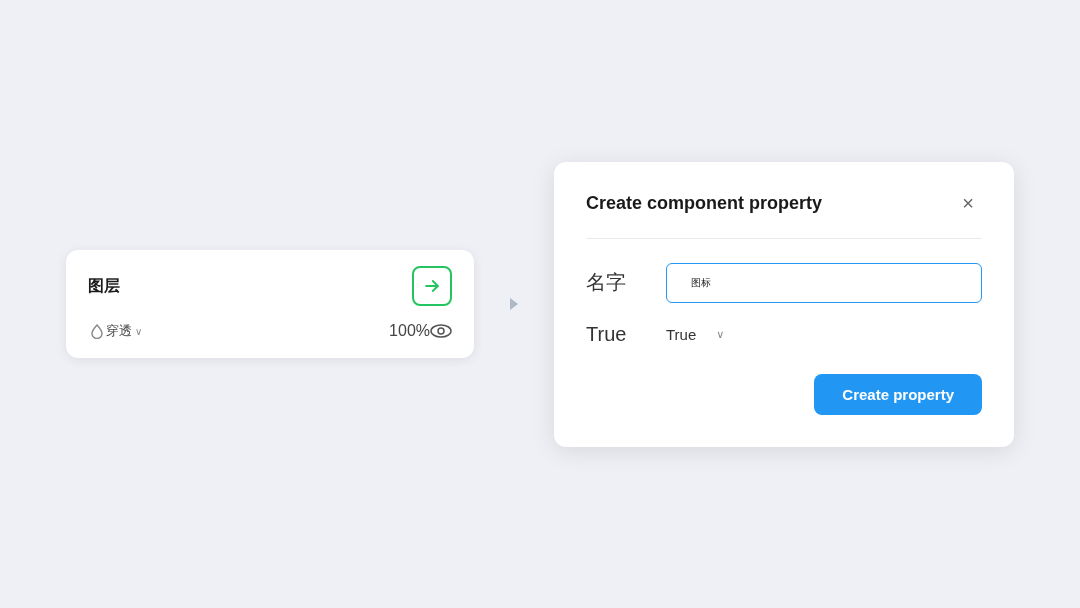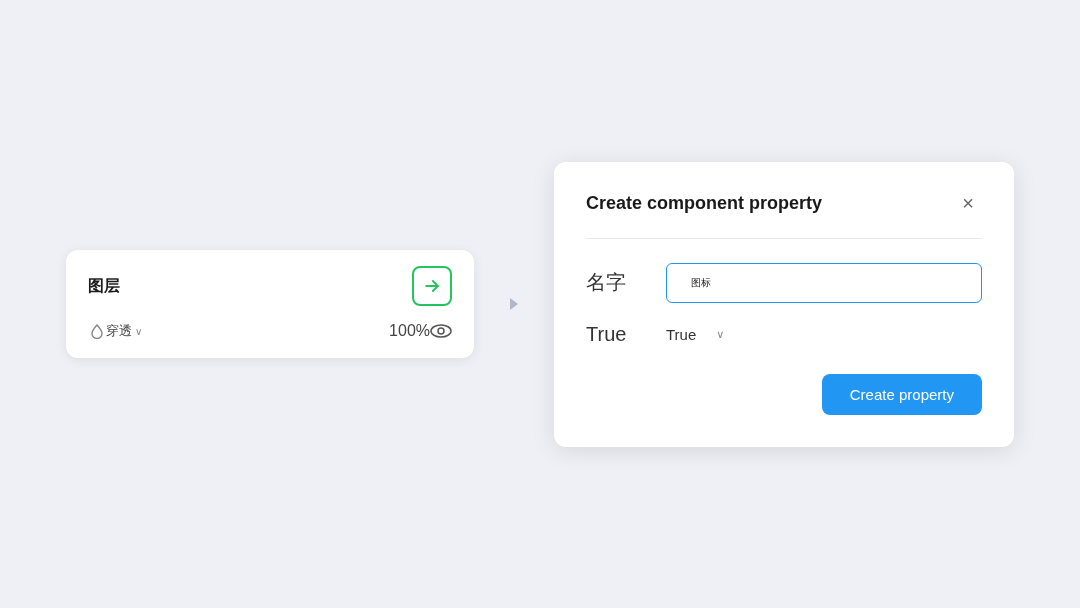--- a/index.html
+++ b/index.html
@@ -201,21 +201,21 @@
       margin-top: 28px;
     }
 
     .create-btn {
       background: #2196f3;
       color: #fff;
       border: none;
       border-radius: 8px;
       padding: 12px 28px;
       font-size: 15px;
-      font-weight: 400;
+      font-weight: 700;
       cursor: pointer;
       white-space: nowrap;
     }
   </style>
 </head>
 <body>
 
 <div class="scene">
 
   <div class="layer-card">

